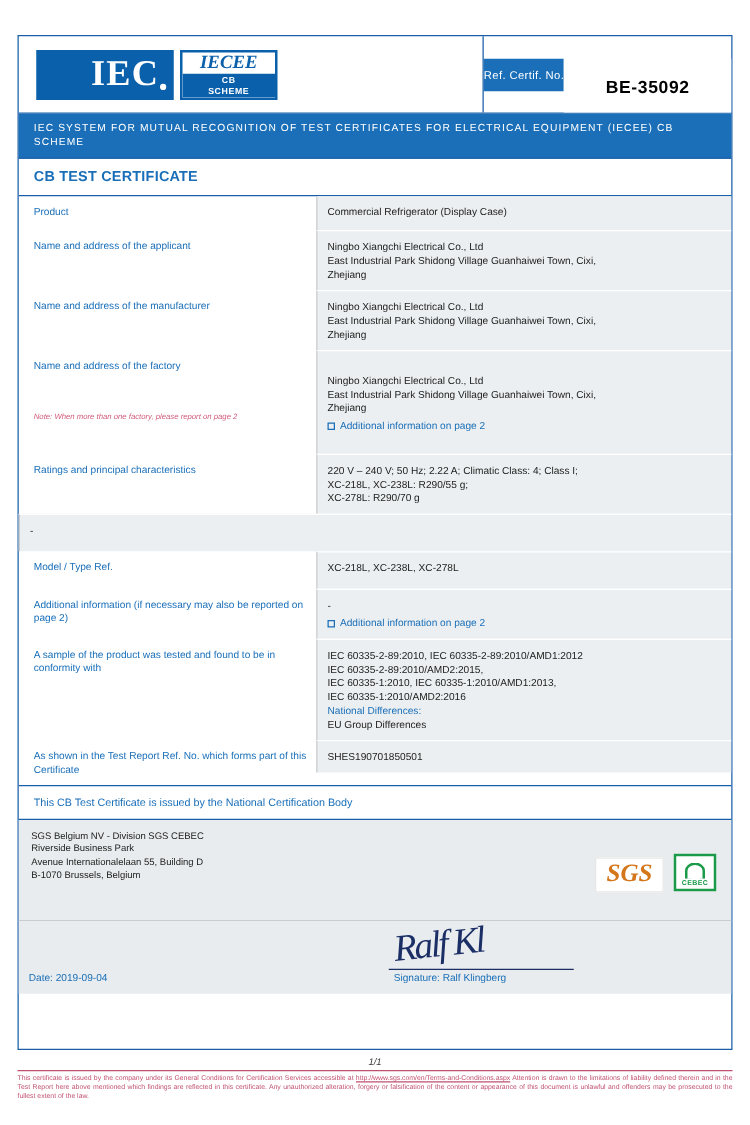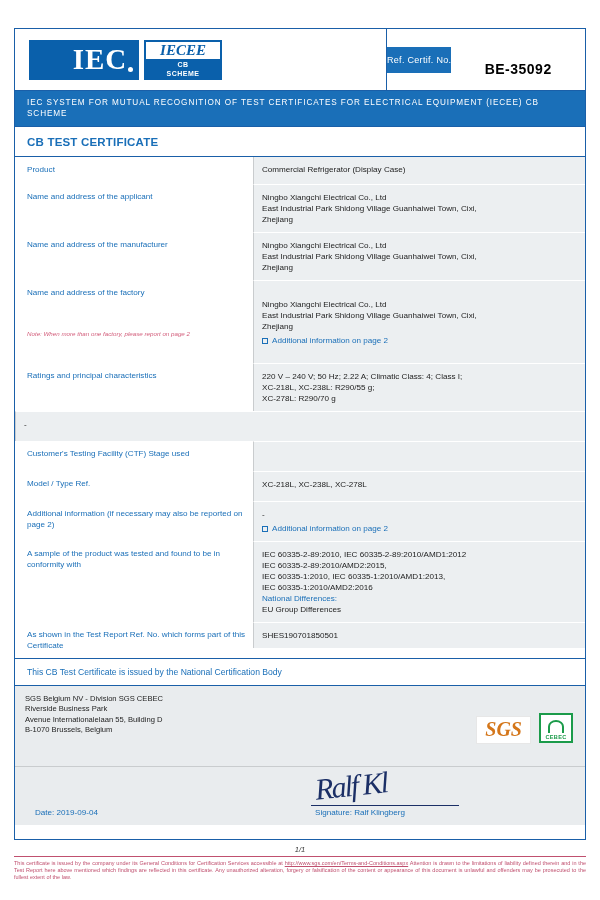--- a/index.html
+++ b/index.html
@@ -298,21 +298,21 @@
   .sig-underline {
     position: absolute;
     left: 296px;
     top: 38px;
     width: 148px;
     height: 1px;
     background: #1b2f66;
   }
   .date-line {
     position: absolute;
-    left: 20px;
+    left: 8px;
     bottom: 8px;
     color: #1a6fb8;
     font-size: 8.1px;
   }
   .sig-line {
     position: absolute;
     left: 300px;
     bottom: 8px;
     color: #1a6fb8;
     font-size: 8.1px;
@@ -423,24 +423,20 @@
         <div class="label">Ratings and principal characteristics</div>
         <div class="value sep-top" style="white-space:pre-line;min-height:40px">220 V – 240 V; 50 Hz; 2.22 A; Climatic Class: 4; Class I;
 XC-218L, XC-238L: R290/55 g;
 XC-278L: R290/70 g</div>
       </div>
 
       <div class="row">
         <div class="value sep-top" style="min-height:30px">-</div>
       </div>
 
-      <div class="row">
-        <div class="label">Customer's Testing Facility (CTF) Stage used</div>
-        <div class="value sep-top" style="min-height:30px"></div>
-      </div>
 
       <div class="row">
         <div class="label">Model / Type Ref.</div>
         <div class="value sep-top" style="min-height:30px">XC-218L, XC-238L, XC-278L</div>
       </div>
 
       <div class="row">
         <div class="label">Additional information (if necessary may also be reported on page 2)</div>
         <div class="value sep-top" style="min-height:34px">
           <span>-</span>

